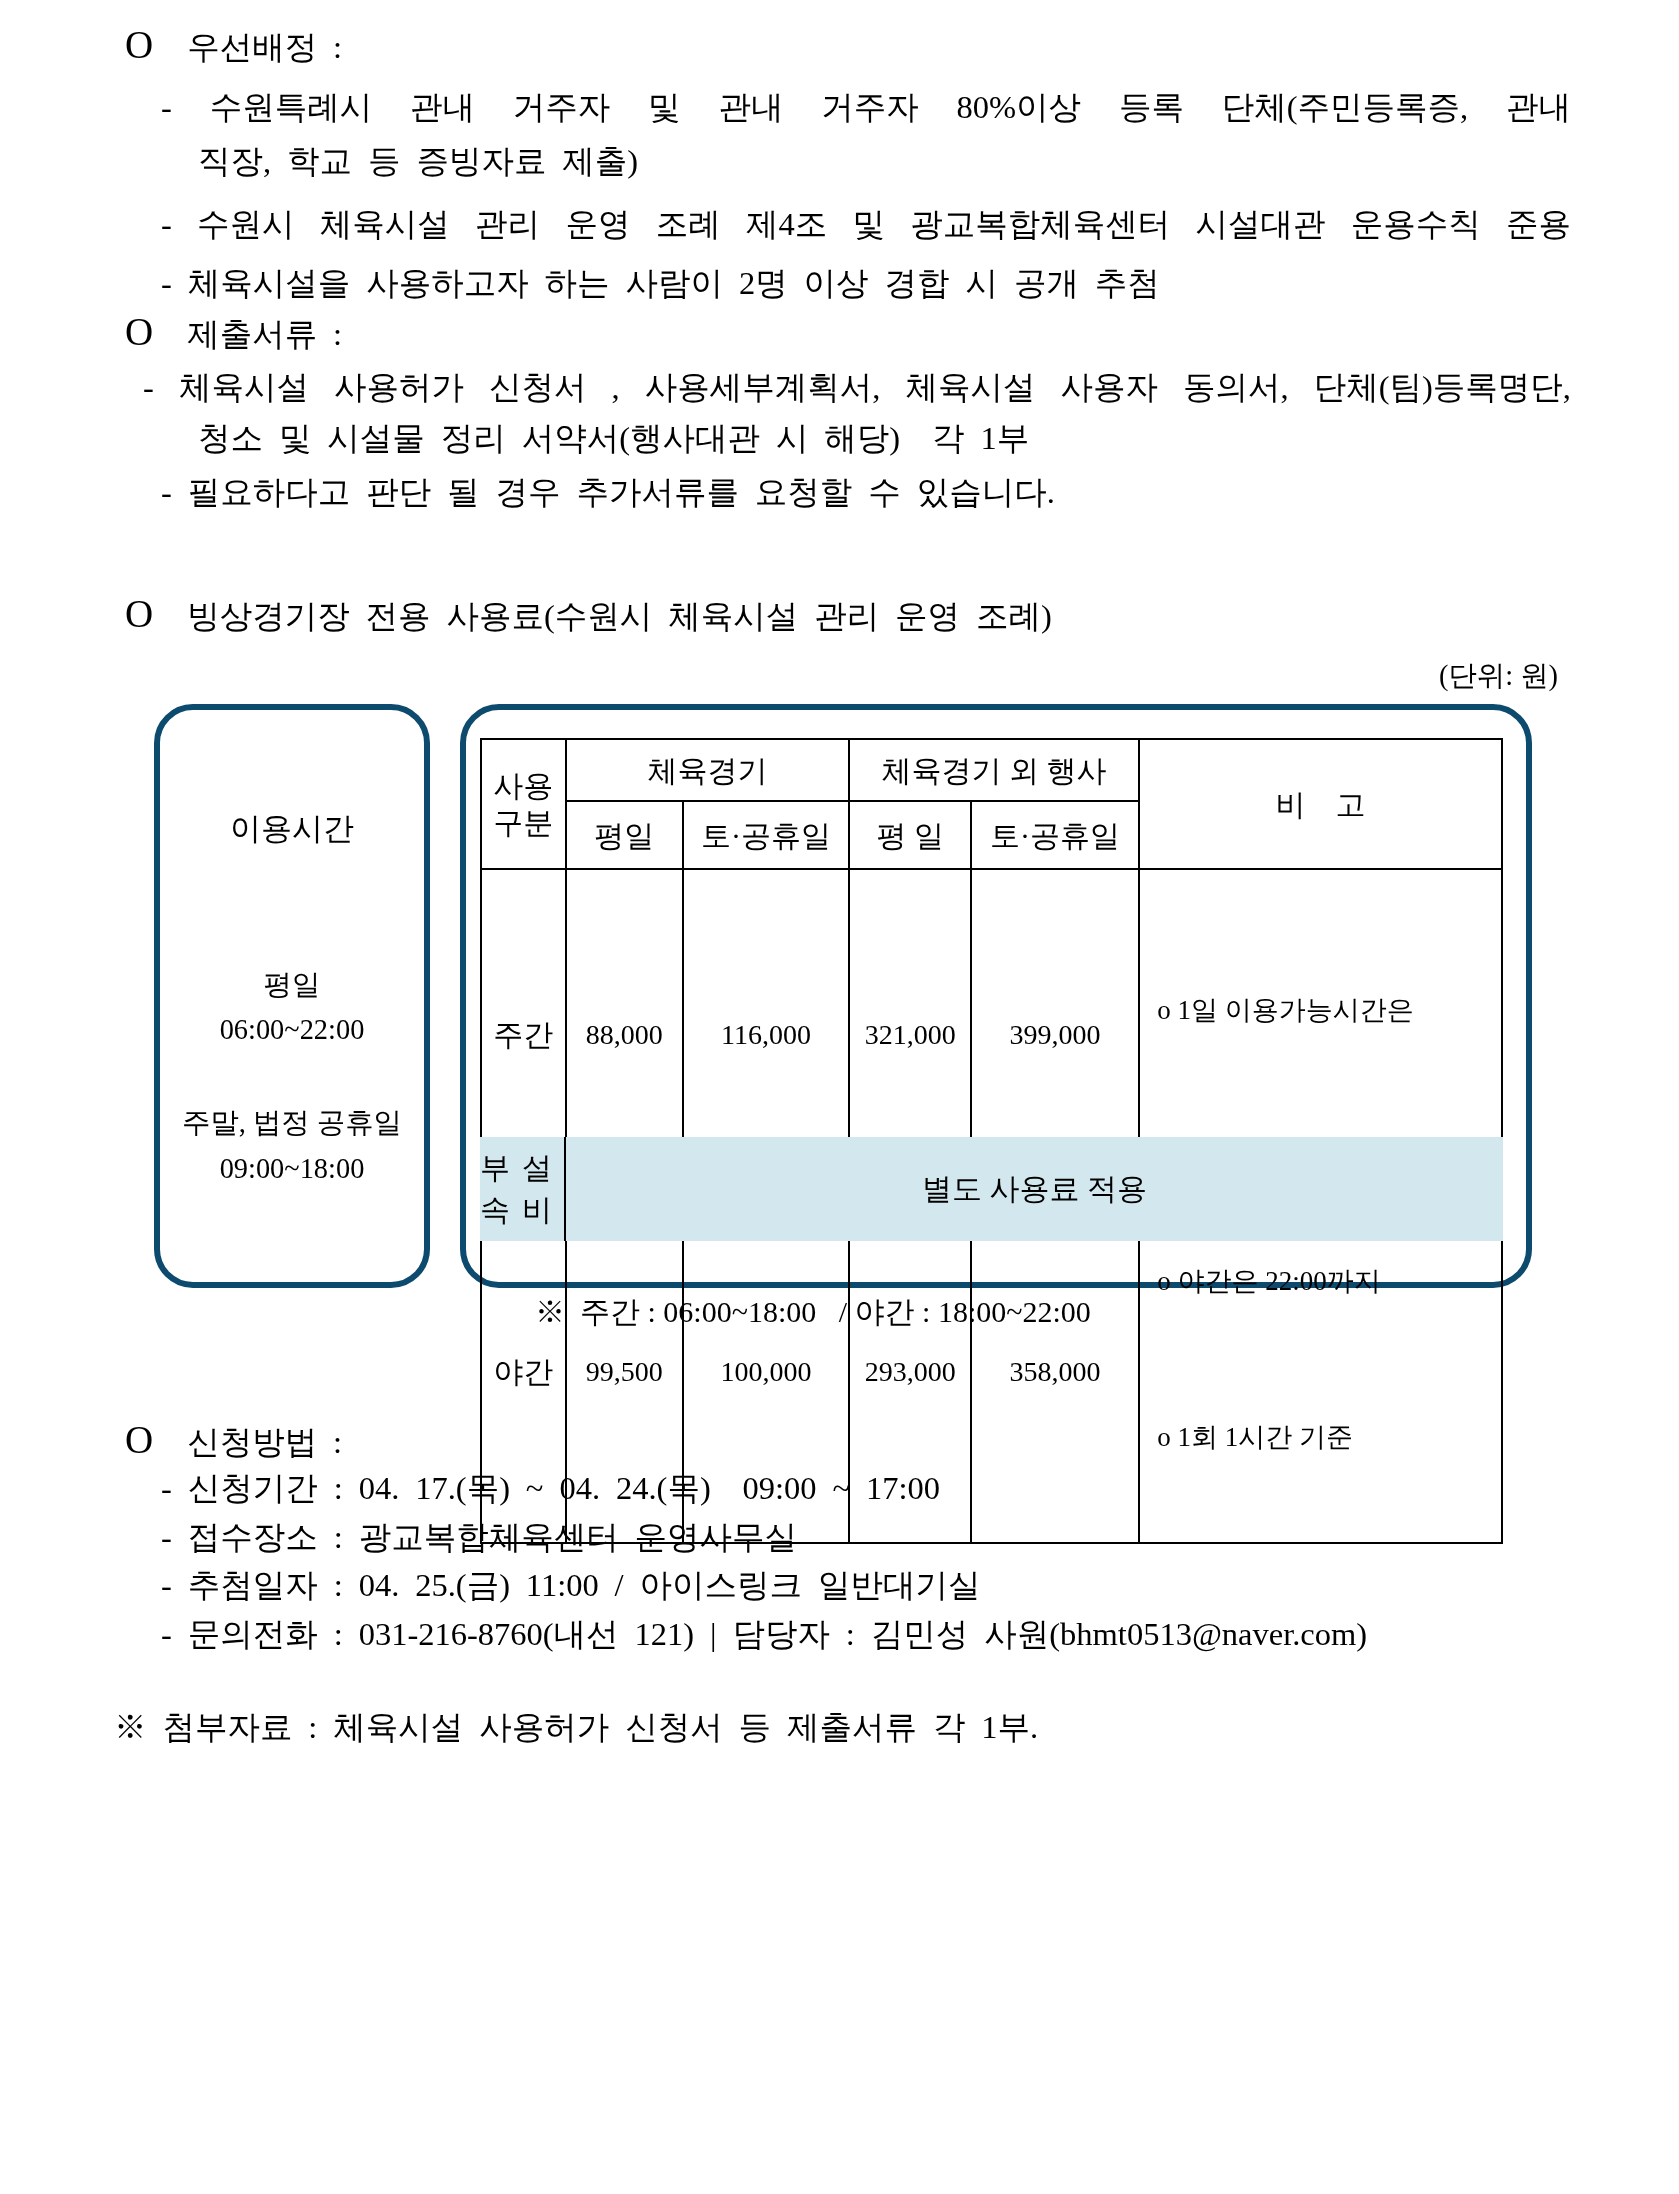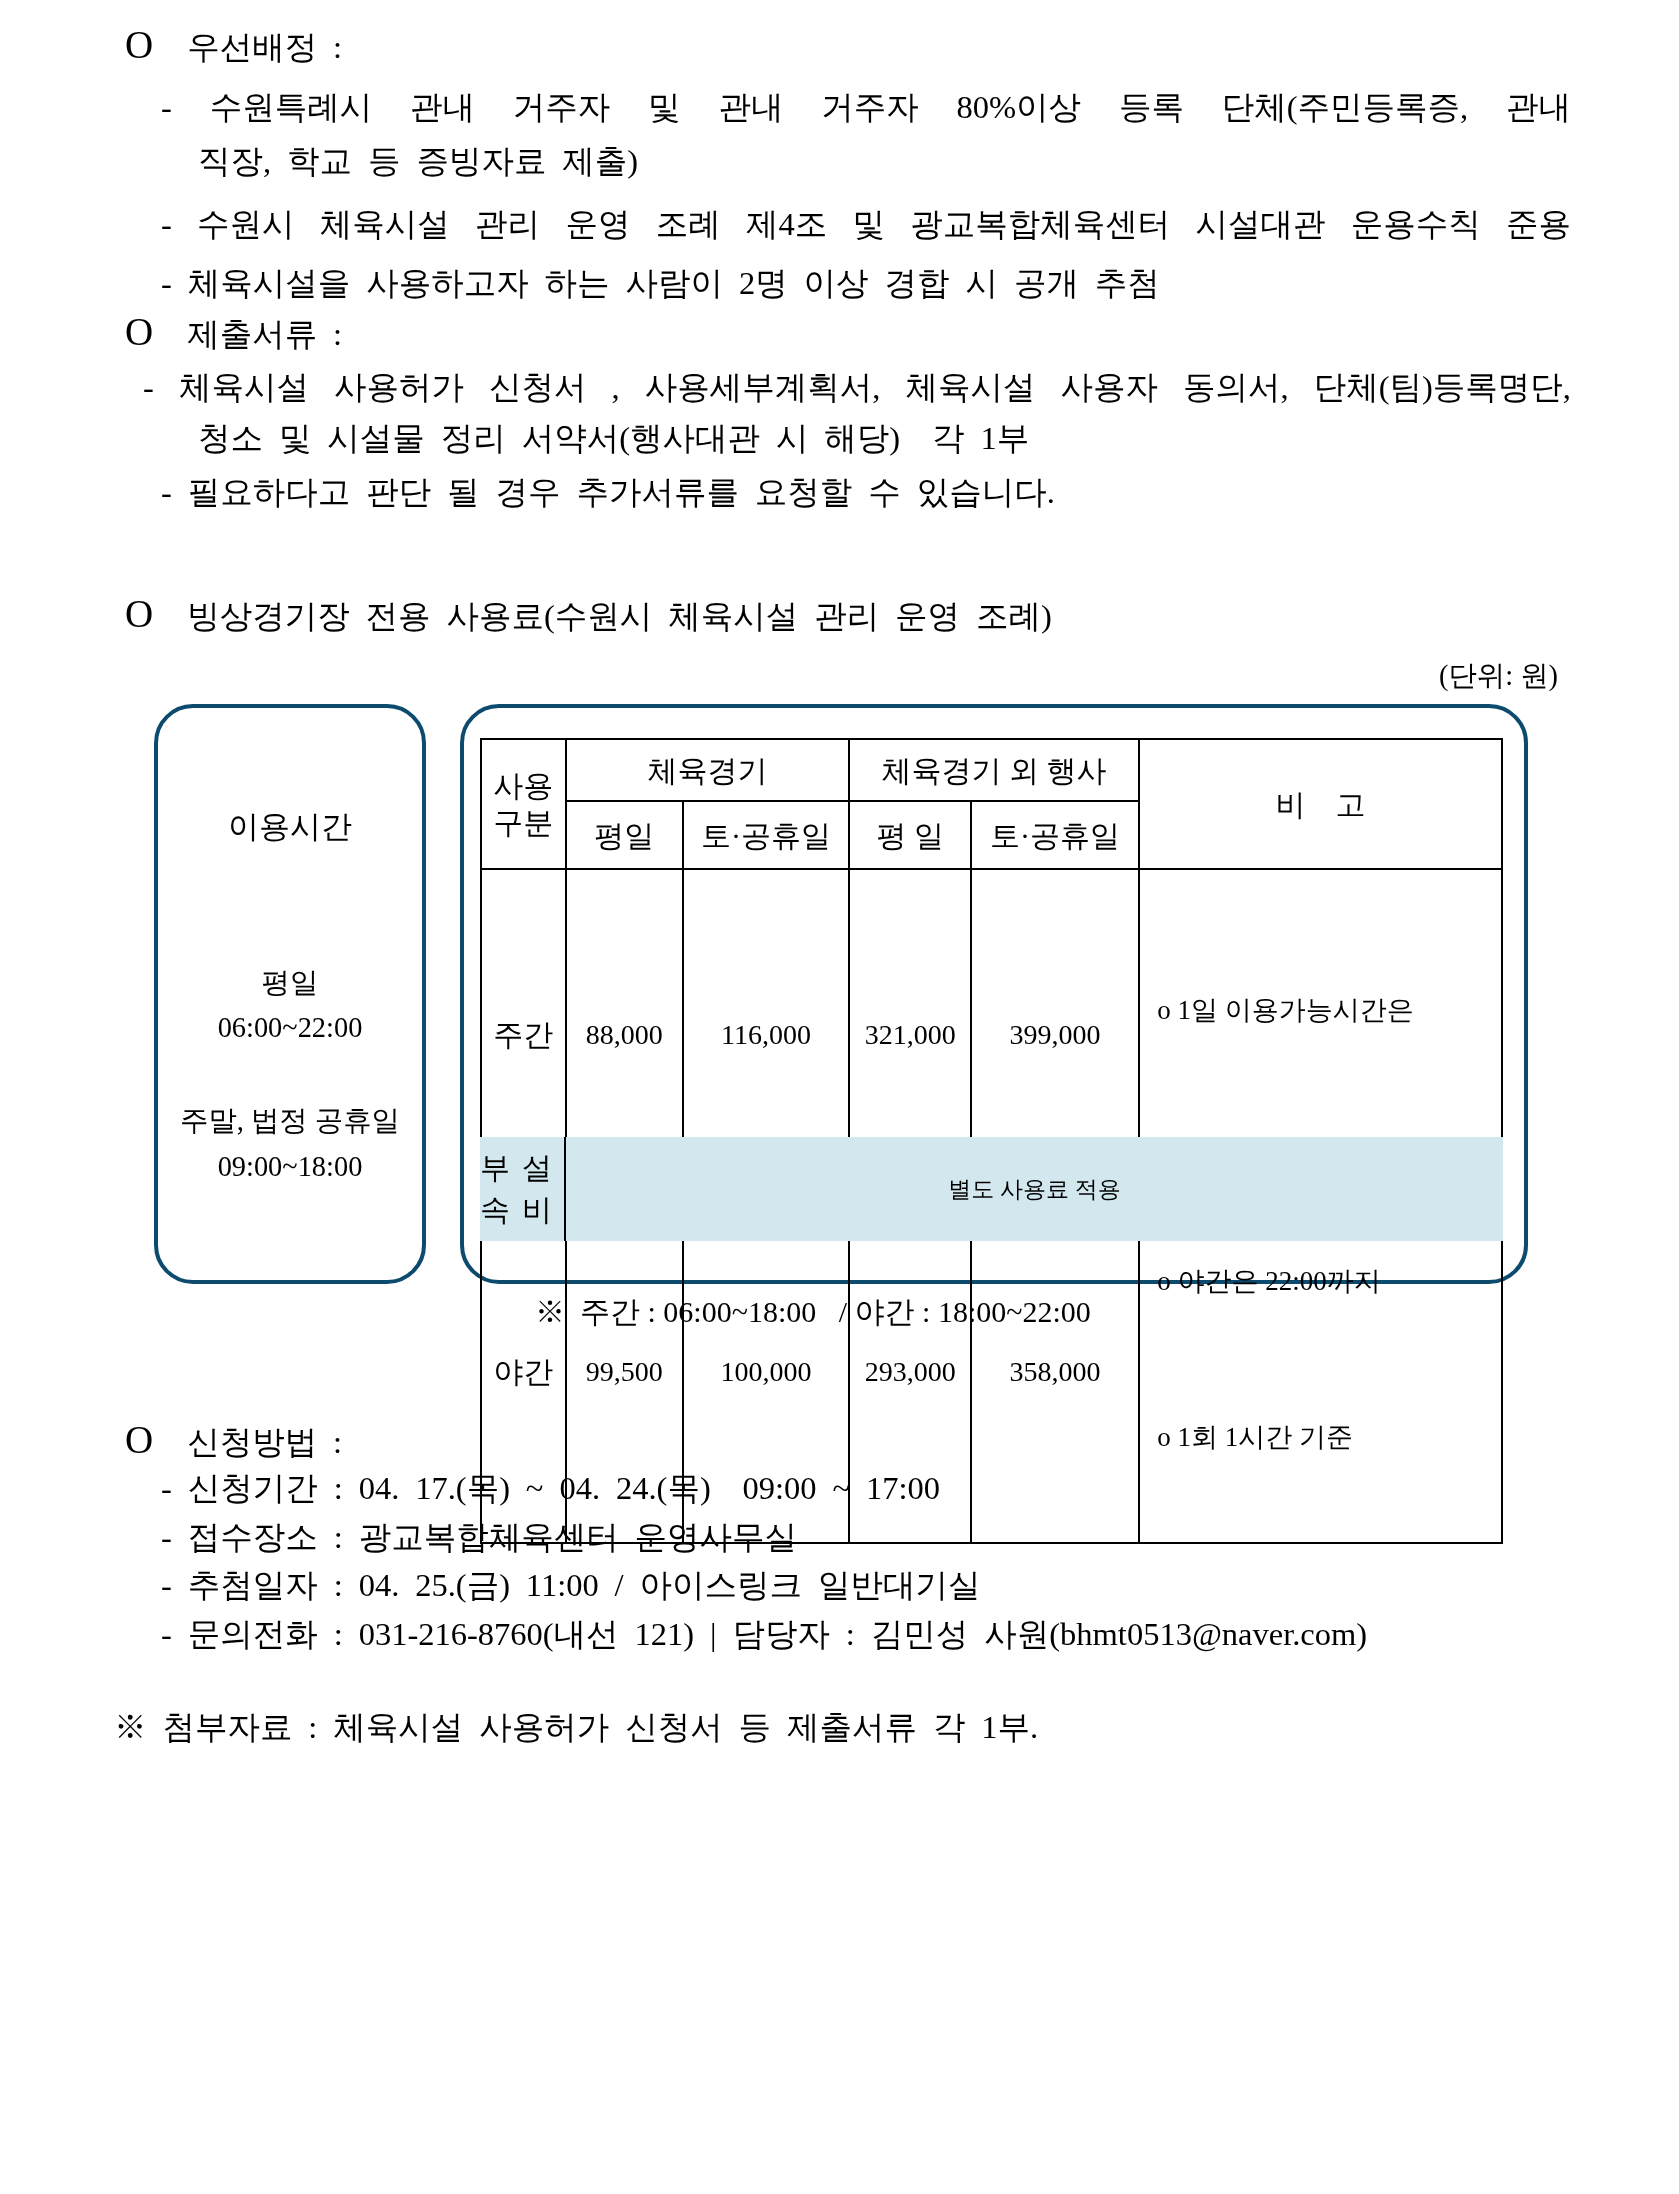--- a/index.html
+++ b/index.html
@@ -26,21 +26,21 @@
   }
   .just {
     white-space: normal;
     right: 108px;
     text-align: justify;
     text-align-last: justify;
   }
   
   .rbox {
     position: absolute;
-    border: 4px solid #0c4a6e;
+    border: 6px solid #0c4a6e;
     border-radius: 39px;
     background: #fff;
   }
   .hours-box { left: 154px; top: 704px; width: 264px; height: 572px; }
   .fee-box   { left: 460px; top: 704px; width: 1060px; height: 572px; }
   .hours-box .hline {
     position: absolute; left: 0; right: 0;
     text-align: center; font-size: 28.4px; line-height: 35px; white-space: pre;
   }
   .hours-box .htitle { font-size: 31px; line-height: 39px; }
@@ -85,21 +85,21 @@
     display: flex; flex-direction: row; justify-content: center; align-items: center;
     font-size: 30px; line-height: 42px;
   }
   .annex .adivider {
     position: absolute; left: 84px; top: 0; bottom: 0; width: 2px;
     background: #000;
   }
   .annex .avalue {
     position: absolute; left: 86px; right: 0; top: 0; bottom: 0;
     display: flex; justify-content: center; align-items: center;
-    font-size: 23px; white-space: pre;
+    font-size: 30px; white-space: pre;
   }
   .table-footnote {
     position: absolute;
     left: 535px; top: 1293px;
     font-size: 30px; line-height: 37px; white-space: pre;
   }
   .unit-label {
     position: absolute;
     right: 121px; top: 658px;
     font-size: 28.4px; line-height: 35px; white-space: pre;

